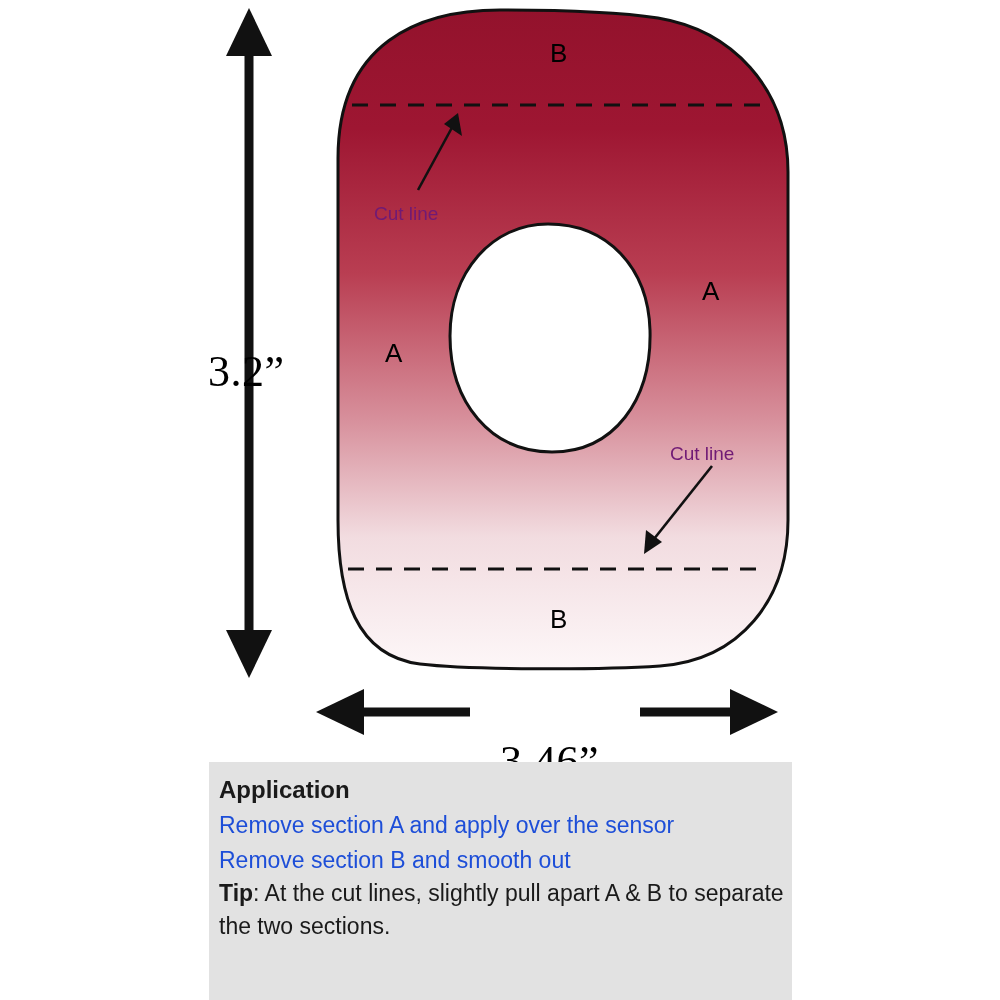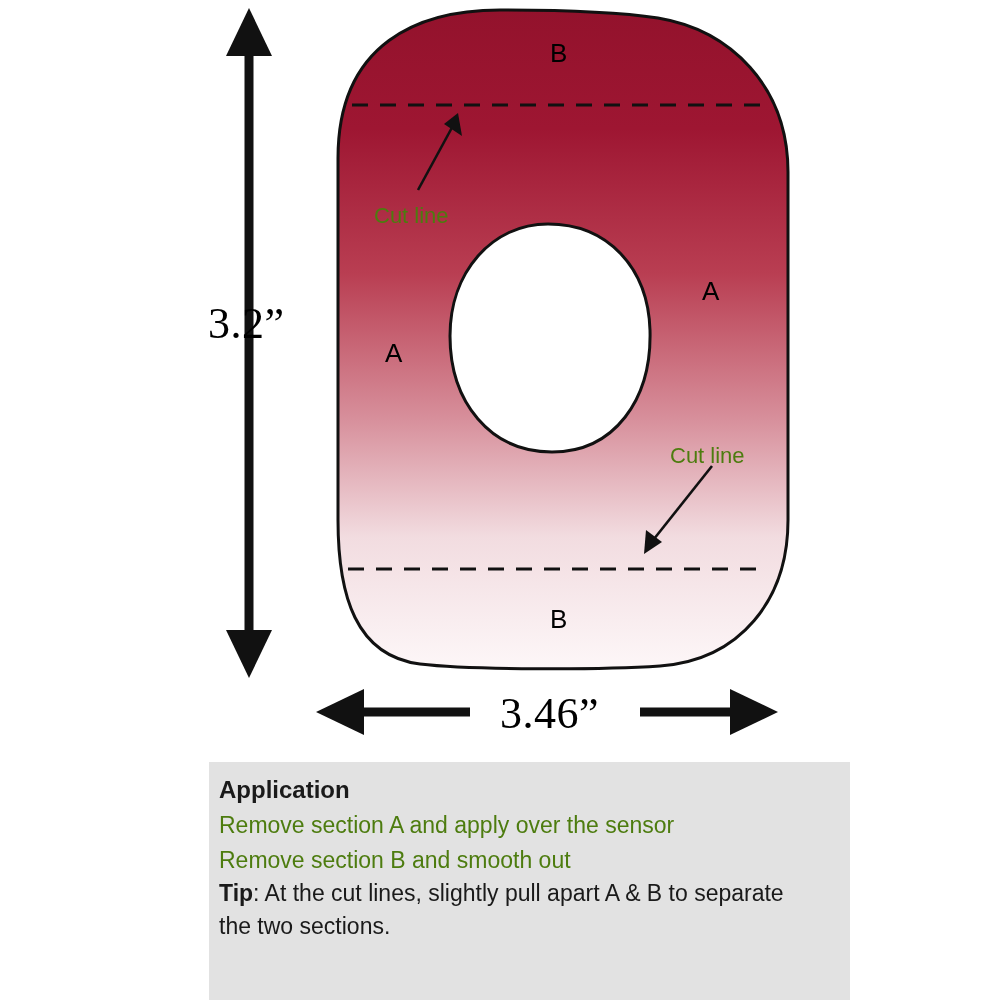--- a/index.html
+++ b/index.html
@@ -25,20 +25,21 @@
     top: 0;
     width: 1000px;
     height: 1000px;
   }
   .dim-text {
     position: absolute;
     font-family: "Liberation Serif", serif;
     font-size: 44px;
     color: #000;
     letter-spacing: 0.5px;
+    margin-top: 48px;
   }
   #dim-height-label {
     left: 208px;
     top: 298px;
   }
   #dim-width-label {
     left: 500px;
     top: 688px;
   }
   .zone-label {
@@ -47,47 +48,47 @@
     font-size: 26px;
     color: #000;
   }
   #label-b-top   { left: 550px; top: 38px;  }
   #label-b-bottom{ left: 550px; top: 604px; }
   #label-a-left  { left: 385px; top: 338px; }
   #label-a-right { left: 702px; top: 276px; }
   .cutline-label {
     position: absolute;
     font-family: "Liberation Sans", sans-serif;
-    font-size: 22px;
-    color: #4d7c0f;
+    font-size: 19px;
+    color: #701a75;
   }
   #cutline-label-top    { left: 374px; top: 203px; }
   #cutline-label-bottom { left: 670px; top: 443px; }
 
   #application-panel {
     position: absolute;
     left: 209px;
     top: 762px;
-    width: 641px;
+    width: 583px;
     height: 238px;
     background: #e2e2e2;
     box-sizing: border-box;
     padding: 14px 0 6px 10px;
   }
   .app-title {
     font-family: "Liberation Sans", sans-serif;
     font-weight: bold;
     font-size: 24px;
     color: #1a1a1a;
     margin: 0 0 4px 0;
   }
   .app-line {
     font-family: "Liberation Sans", sans-serif;
     font-size: 23px;
-    color: #4d7c0f;
+    color: #1d4ed8;
     line-height: 1.5;
   }
   .tip-block {
     font-family: "Liberation Sans", sans-serif;
     font-size: 23px;
     color: #1a1a1a;
     line-height: 1.45;
     max-width: 570px;
   }
   .tip-block b { font-weight: bold; }

